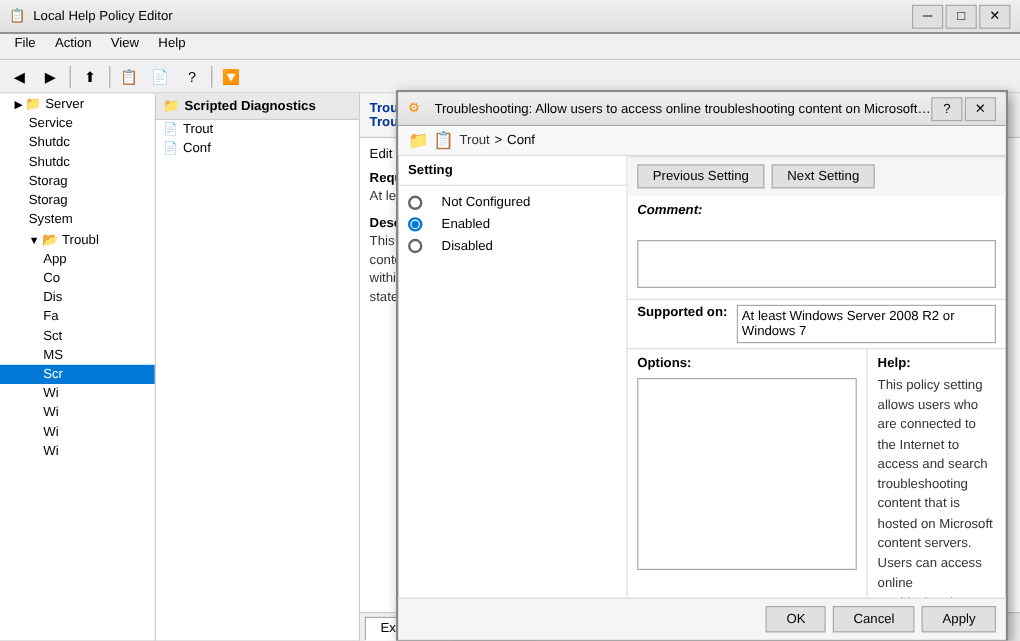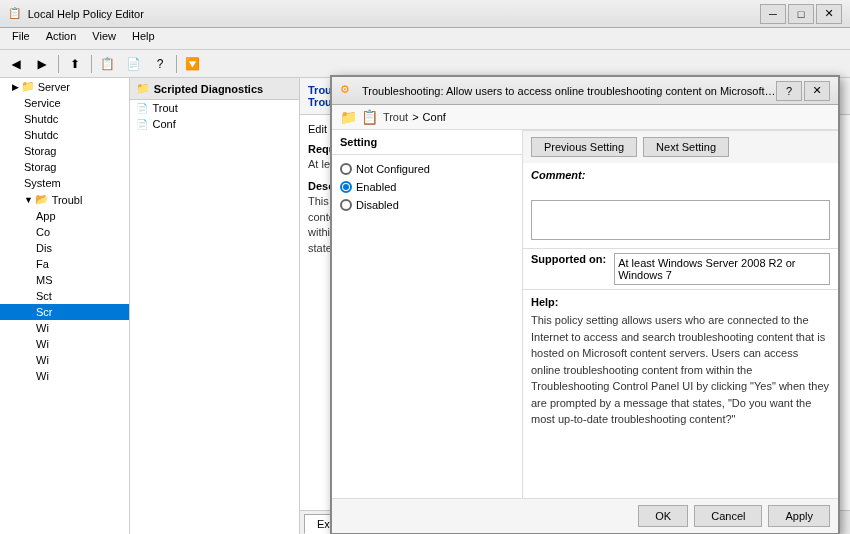--- a/index.html
+++ b/index.html
@@ -217,21 +217,21 @@
       font-size: 11px;
     }
     .dialog-left-title {
       padding: 6px 8px;
       font-weight: bold;
       border-bottom: 1px solid #ddd;
       font-size: 11px;
     }
 
     .radio-group { padding: 8px; }
-    .radio-item { display: flex; align-items: center; gap: 4px; margin-bottom: 6px; cursor: pointer; }
+    .radio-item { display: flex; align-items: center; gap: 16px; margin-bottom: 6px; cursor: pointer; }
     .radio-circle {
       width: 12px; height: 12px;
       border-radius: 50%;
       border: 2px solid #666;
       display: flex; align-items: center; justify-content: center;
       flex-shrink: 0;
     }
     .radio-circle.selected { border-color: #0078d7; }
     .radio-circle.selected::after {
       content: '';
@@ -412,24 +412,24 @@
     <div class="tree-item indent-3">
         <span>Co</span>
       </div>
     <div class="tree-item indent-3">
         <span>Dis</span>
       </div>
     <div class="tree-item indent-3">
         <span>Fa</span>
       </div>
     <div class="tree-item indent-3">
+        <span>Sct</span>
+      </div>
+    <div class="tree-item indent-3">
         <span>MS</span>
-      </div>
-    <div class="tree-item indent-3">
-        <span>Sct</span>
       </div>
     <div class="tree-item indent-3 selected">
         <span>Scr</span>
       </div>
     <div class="tree-item indent-3">
         <span>Wi</span>
       </div>
     <div class="tree-item indent-3">
         <span>Wi</span>
       </div>
@@ -537,20 +537,24 @@
 
       <div class="supported-section">
         <div class="supported-label">Supported on:</div>
         <div class="supported-box">
           <span>At least Windows Server 2008 R2 or Windows 7</span>
         </div>
       </div>
 
       <div class="options-help-row">
 
+        <div class="options-section">
+          <div class="options-label">Options:</div>
+          <div class="options-box"></div>
+        </div>
 
         <div class="help-section">
           <div class="help-label">Help:</div>
           <div class="help-text">
             <span>This policy setting allows users who are connected to the Internet to access and search troubleshooting content that is hosted on Microsoft content servers. Users can access online troubleshooting content from within the Troubleshooting Control Panel UI by clicking "Yes" when they are prompted by a message that states, "Do you want the most up-to-date troubleshooting content?"</span>
           </div>
           <br>
           
           <br>
           

